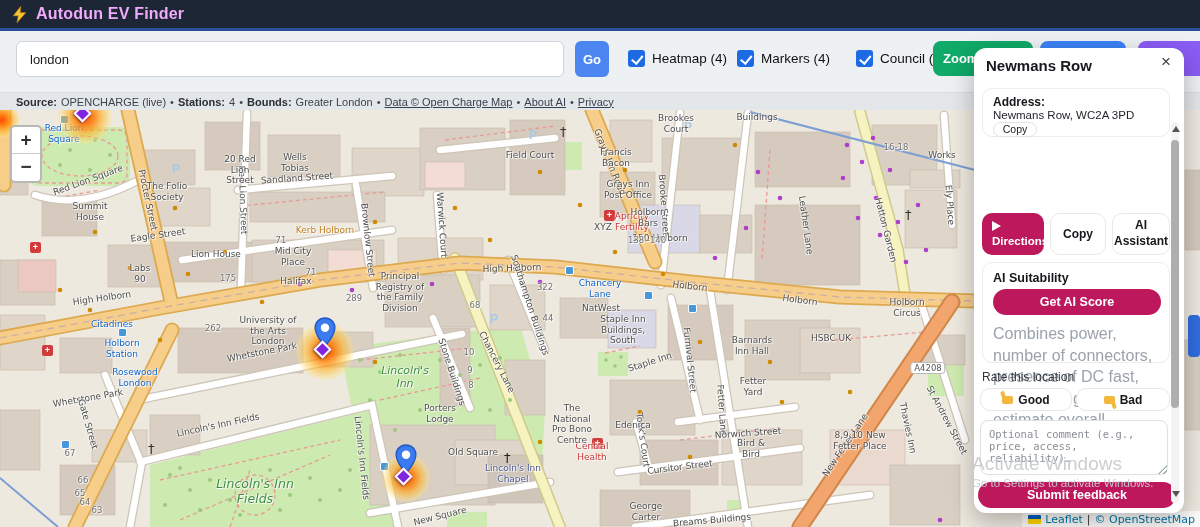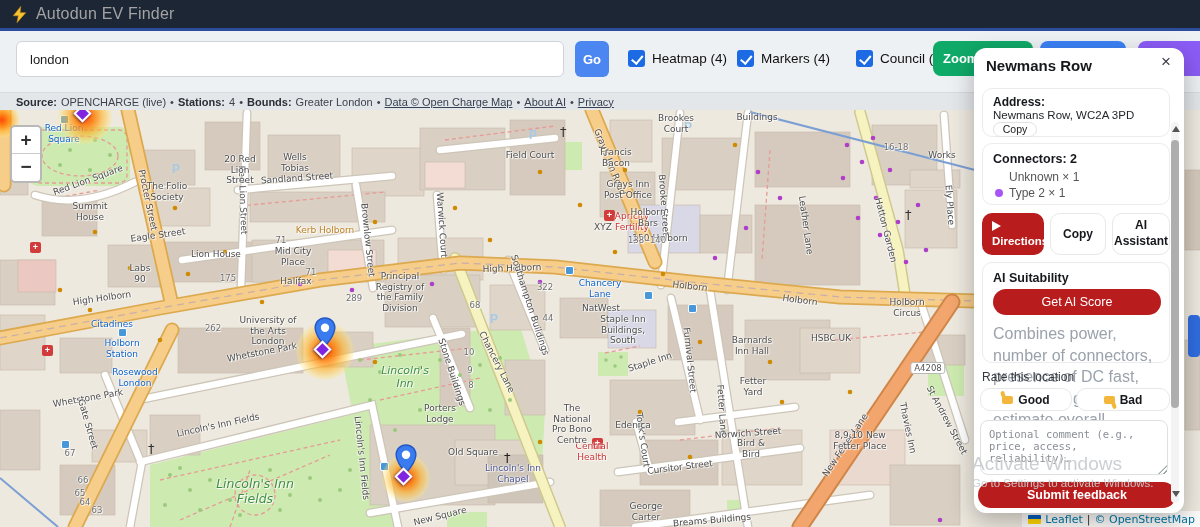--- a/index.html
+++ b/index.html
@@ -1,20 +1,20 @@
 <!DOCTYPE html>
 <html><head>
 <meta charset="utf-8">
 <style>
   * { margin:0; padding:0; box-sizing:border-box; }
   html,body { width:1200px; height:527px; overflow:hidden; font-family:"Liberation Sans","DejaVu Sans",sans-serif; background:#eef1f4; }
 
   
   #navbar { position:absolute; left:0; top:0; width:1200px; height:31px; background:#1d2634; border-bottom:3px solid #2b4d9b; display:flex; align-items:center; padding-left:12px; z-index:10; }
-  #navbar .title { color:#a3a3a3; font-weight:normal; font-size:16px; margin-left:9px; letter-spacing:.2px; }
+  #navbar .title { color:#f0abfc; font-weight:bold; font-size:16px; margin-left:9px; letter-spacing:.2px; }
   #toolbar { position:absolute; left:0; top:34px; width:1200px; height:58px; background:#eef1f4; z-index:10; }
   #search { position:absolute; left:16px; top:7px; width:548px; height:36px; border:1px solid #cfd4da; border-radius:6px; background:#fff; font-size:13px; padding:0 13px; color:#1c1c1c; outline:none; }
   #go-btn { position:absolute; left:575px; top:7px; width:34px; height:36px; background:#4c86f0; border:none; border-radius:6px; color:#fff; font-size:13px; font-weight:bold; cursor:pointer; }
   .cbgroup { position:absolute; top:16px; display:flex; align-items:center; gap:7px; }
   .cb { width:17px; height:17px; background:#1d6ae5; border-radius:3px; position:relative; cursor:pointer; }
   .cb::after { content:''; position:absolute; left:5.5px; top:2.5px; width:4.5px; height:8.5px; border:solid #fff; border-width:0 2.5px 2.5px 0; transform:rotate(40deg); }
   .cbgroup .lbl { font-size:13.5px; color:#111; }
   .tb-btn { position:absolute; top:7px; height:35px; border:none; border-radius:8px; color:#fff; font-weight:bold; font-size:13px; text-align:left; padding-left:10px; cursor:pointer; }
   #sourcebar { position:absolute; left:0; top:92px; width:1200px; height:18px; background:#e4e7ea; border-top:1px solid #d8dbdf; font-size:11px; color:#3c434c; display:flex; align-items:center; padding-left:16px; gap:4px; white-space:nowrap; z-index:10; }
   #sourcebar b { color:#2a2f36; }
@@ -50,21 +50,21 @@
   .uaflag { width:13px; height:9px; display:inline-block; background:linear-gradient(#005bbb 0 50%, #ffd500 50% 100%); border-radius:1px; }
 
   
   #panel { position:absolute; left:974px; top:48px; width:210px; height:465px; background:#fff; border-radius:12px; box-shadow:0 8px 24px rgba(0,0,0,.28); z-index:50; }
   #panel .ptitle { position:absolute; left:12px; top:9px; font-size:15px; font-weight:800; color:#16181c; }
   #panel .pclose { position:absolute; right:13px; top:4px; font-size:17px; color:#3a3f46; cursor:pointer; }
   .card { position:absolute; border:1px solid #ececec; border-radius:10px; background:#fff; }
   .cardlbl { font-size:12px; font-weight:800; color:#16181c; }
   .smallbtn { border:1px solid #e2e2e2; border-radius:8px; background:#fff; font-size:11.5px; color:#222; cursor:pointer; }
   .rowbtn { position:absolute; border:1px solid #e8e8e8; border-radius:10px; background:#fff; font-size:12px; font-weight:bold; color:#16181c; cursor:pointer; text-align:center; }
-  .bluebtn { background:#b91c1c; color:#fff; border:none; cursor:pointer; }
+  .bluebtn { background:#be185d; color:#fff; border:none; cursor:pointer; }
   .dot { display:inline-block; width:8px; height:8px; border-radius:50%; background:#a855f7; margin-right:5px; }
   .conrow { font-size:12px; color:#555; }
   .tri-right { display:inline-block; width:0; height:0; border-left:9px solid #fff; border-top:5px solid transparent; border-bottom:5px solid transparent; }
   #ai-desc { position:absolute; left:10px; top:60px; width:170px; font-size:16px; line-height:1.35; color:#9aa2ab; }
   #comment { position:absolute; left:6px; top:372px; width:188px; height:55px; border:1px solid #e0e0e0; border-radius:8px; resize:none; padding:7px 8px; font-family:"DejaVu Sans Mono",monospace; font-size:10.5px; color:#555; outline:none; }
   #comment::placeholder { color:#8a8f96; }
   .resize-corner { position:absolute; left:184px; top:417px; width:9px; height:9px; clip-path:polygon(100% 0,100% 100%,0 100%); background:repeating-linear-gradient(-45deg, transparent 0 2px, #9aa 2px 3.2px); z-index:51; pointer-events:none; }
   
   .sb-track { position:absolute; left:197px; top:74px; width:8px; height:381px; background:#f3f3f3; border-radius:4px; }
   .sb-thumb { position:absolute; left:197px; top:92px; width:8px; height:268px; background:#aeaeae; border-radius:4px; cursor:pointer; }
@@ -555,37 +555,31 @@
 <div id="panel">
   <div class="ptitle">Newmans Row</div>
   <div class="pclose">×</div>
 
   <div class="card" style="left:8px;top:40px;width:188px;height:49px">
     <div class="cardlbl" style="position:absolute;left:10px;top:6px">Address:</div>
     <div style="position:absolute;left:10px;top:20px;font-size:11.5px;color:#23262b">Newmans Row, WC2A 3PD</div>
     <button class="smallbtn" style="position:absolute;left:10px;top:33px;width:44px;height:15px;font-size:10.5px;line-height:11px">Copy</button>
   </div>
 
-  <div class="card" style="left:8px;top:95px;width:188px;height:62px">
-    <div class="cardlbl" style="position:absolute;left:10px;top:8px;font-size:12.5px">Connectors: 2</div>
-    <div class="conrow" style="position:absolute;left:26px;top:26px">Unknown × 1</div>
-    <span class="dot" style="position:absolute;left:12px;top:45px"></span>
-    <div class="conrow" style="position:absolute;left:26px;top:42px">Type 2 × 1</div>
-  </div>
 
   <button class="rowbtn bluebtn" style="left:8px;top:165px;width:62px;height:42px;text-align:left;padding-left:10px;border-radius:10px">
     <span class="tri-right"></span><br>
     <span style="font-size:11.5px;font-weight:bold">Directions</span>
   </button>
   <button class="rowbtn" style="left:76px;top:165px;width:56px;height:42px">Copy</button>
   <button class="rowbtn" style="left:138px;top:165px;width:58px;height:42px;line-height:1.3">AI Assistant</button>
 
   <div class="card" style="left:8px;top:214px;width:188px;height:101px">
     <div class="cardlbl" style="position:absolute;left:10px;top:8px;font-size:12.5px">AI Suitability</div>
-    <button class="bluebtn" style="position:absolute;left:10px;top:26px;width:168px;height:26px;border-radius:13px;font-size:12.5px;font-weight:normal">Get AI Score</button>
+    <button class="bluebtn" style="position:absolute;left:10px;top:26px;width:168px;height:26px;border-radius:13px;font-size:12.5px;font-weight:bold">Get AI Score</button>
     <div id="ai-desc">Combines power, number of connectors, presence of DC fast, rating, and geo to estimate overall suitability (0–100%).</div>
   </div>
 
   <div style="position:absolute;left:8px;top:322px;font-size:12px;color:#33373d">Rate this location</div>
   <button class="rowbtn" style="left:6px;top:340px;width:92px;height:23px;line-height:20px">
     <span class="thumb"></span><span>Good</span>
   </button>
   <button class="rowbtn" style="left:102px;top:340px;width:94px;height:23px;line-height:20px">
     <span class="thumb down"></span><span>Bad</span>
   </button>

